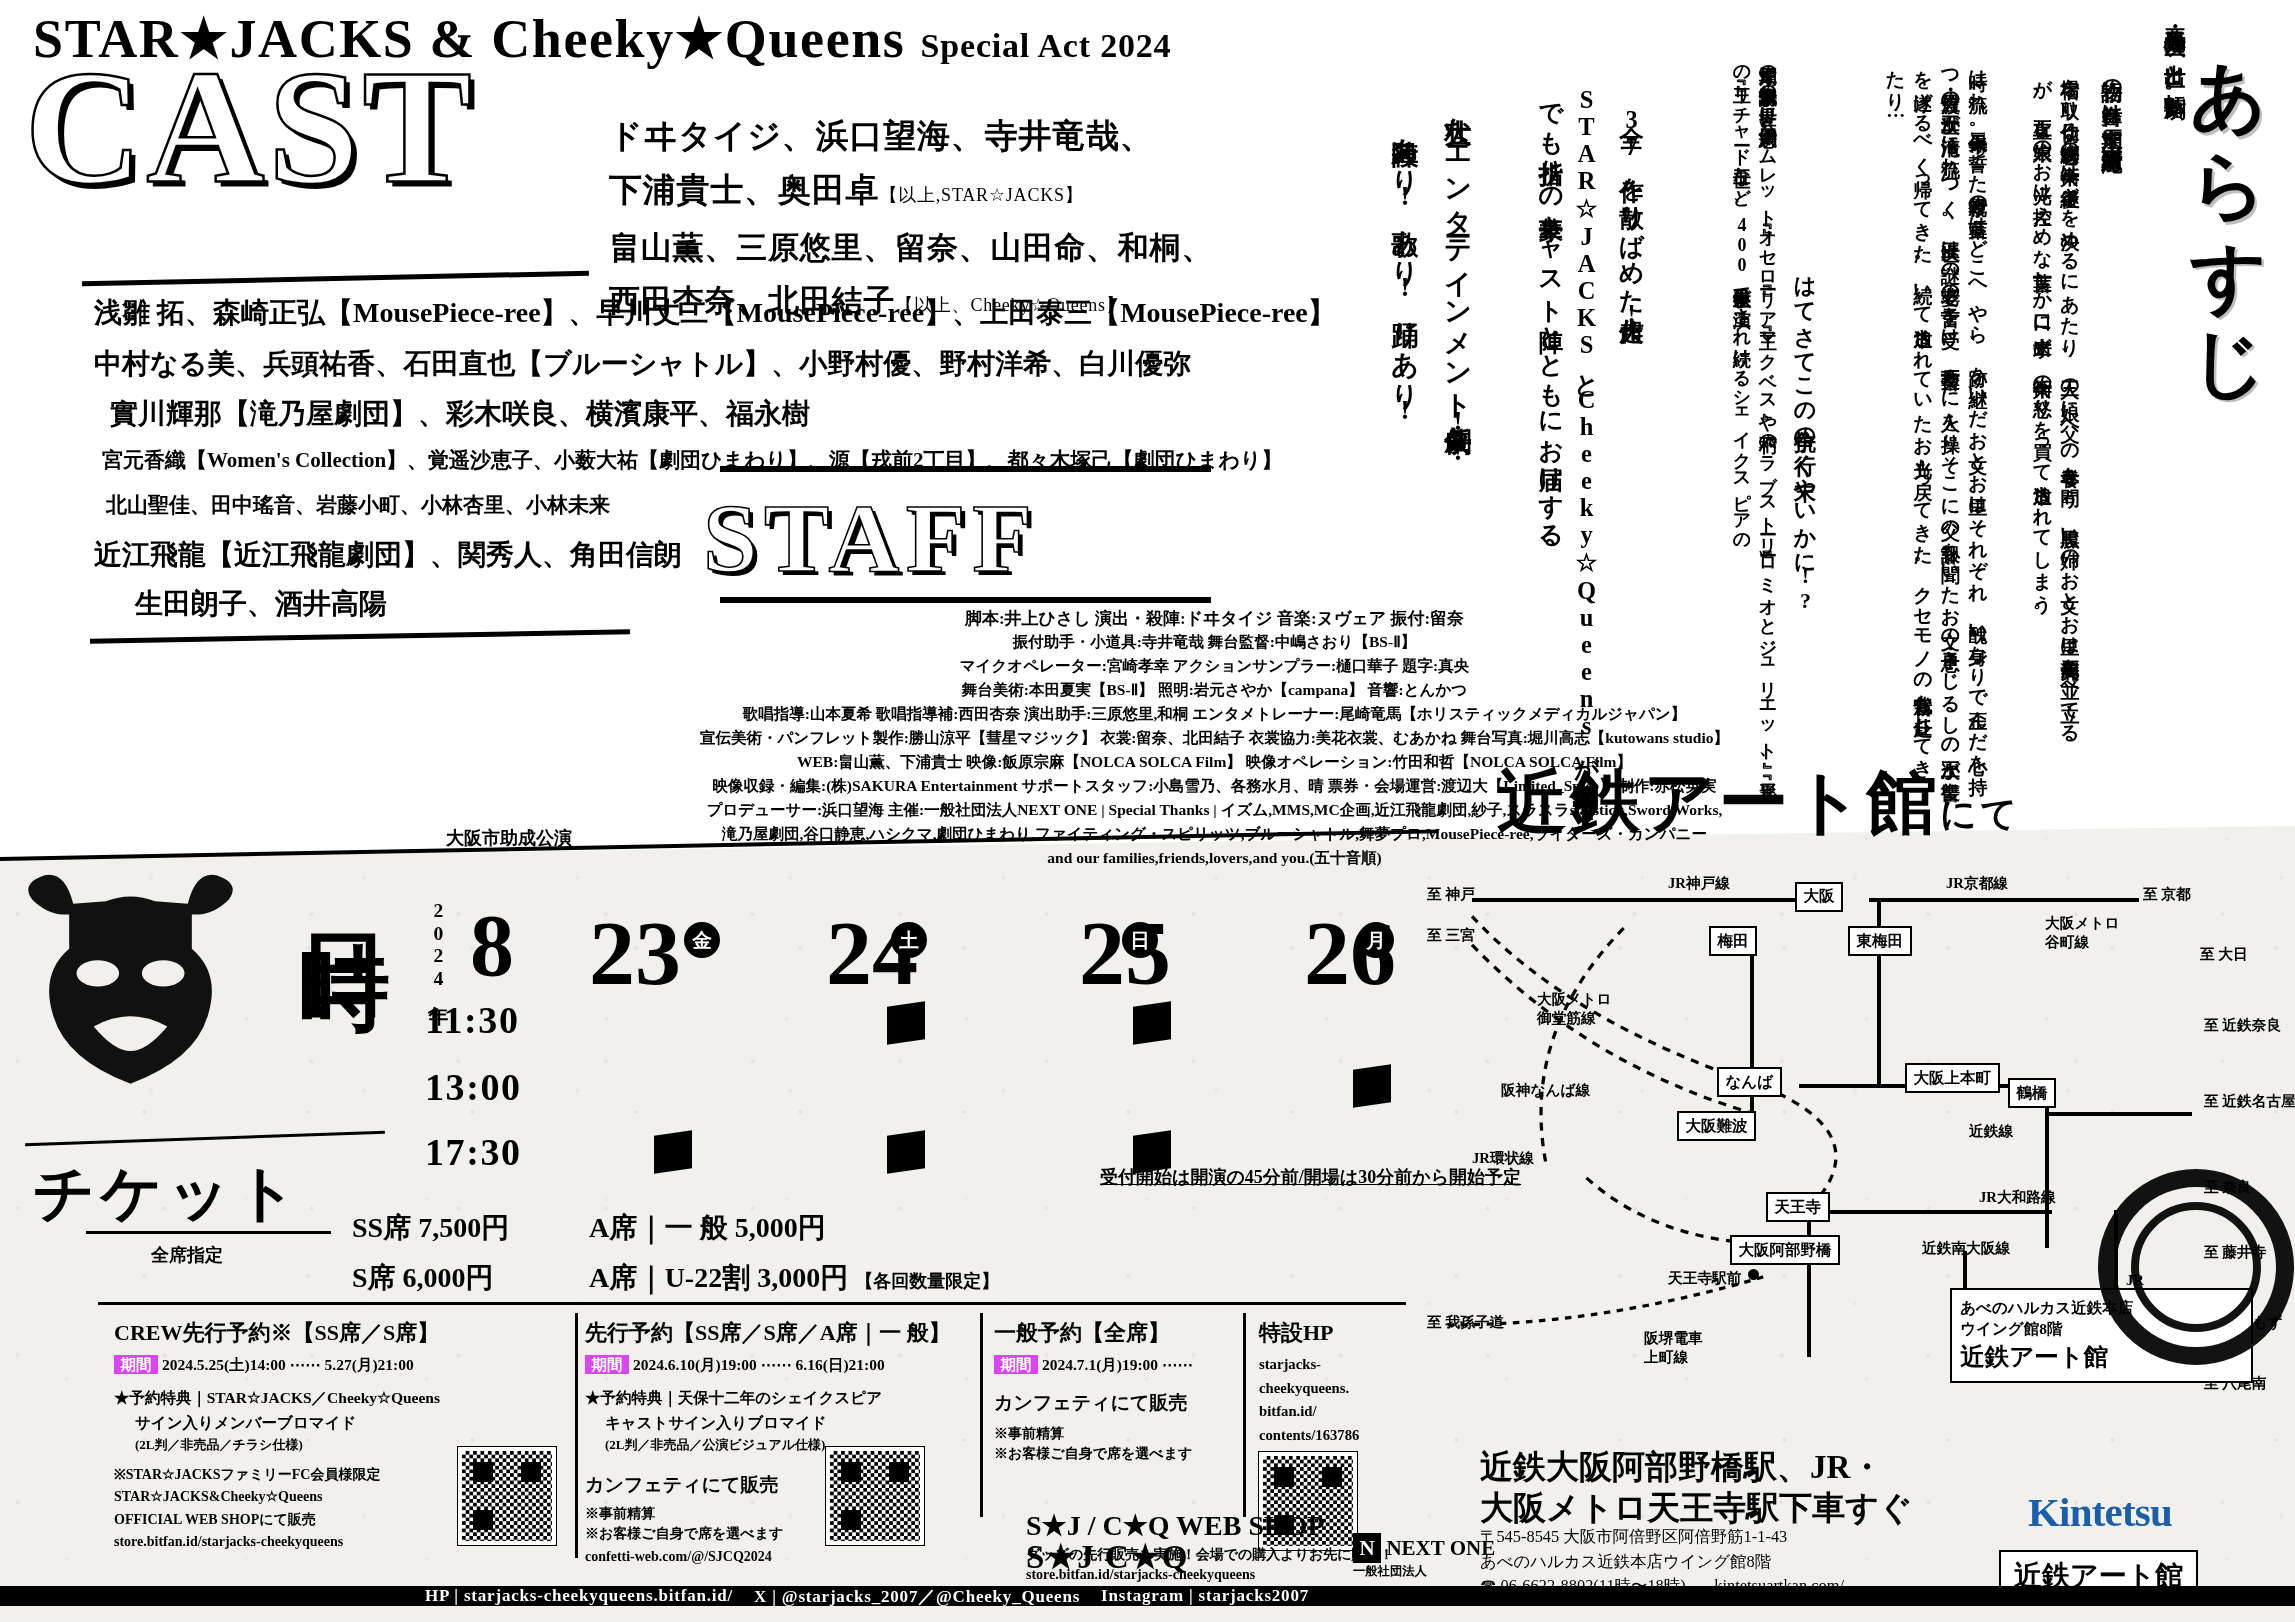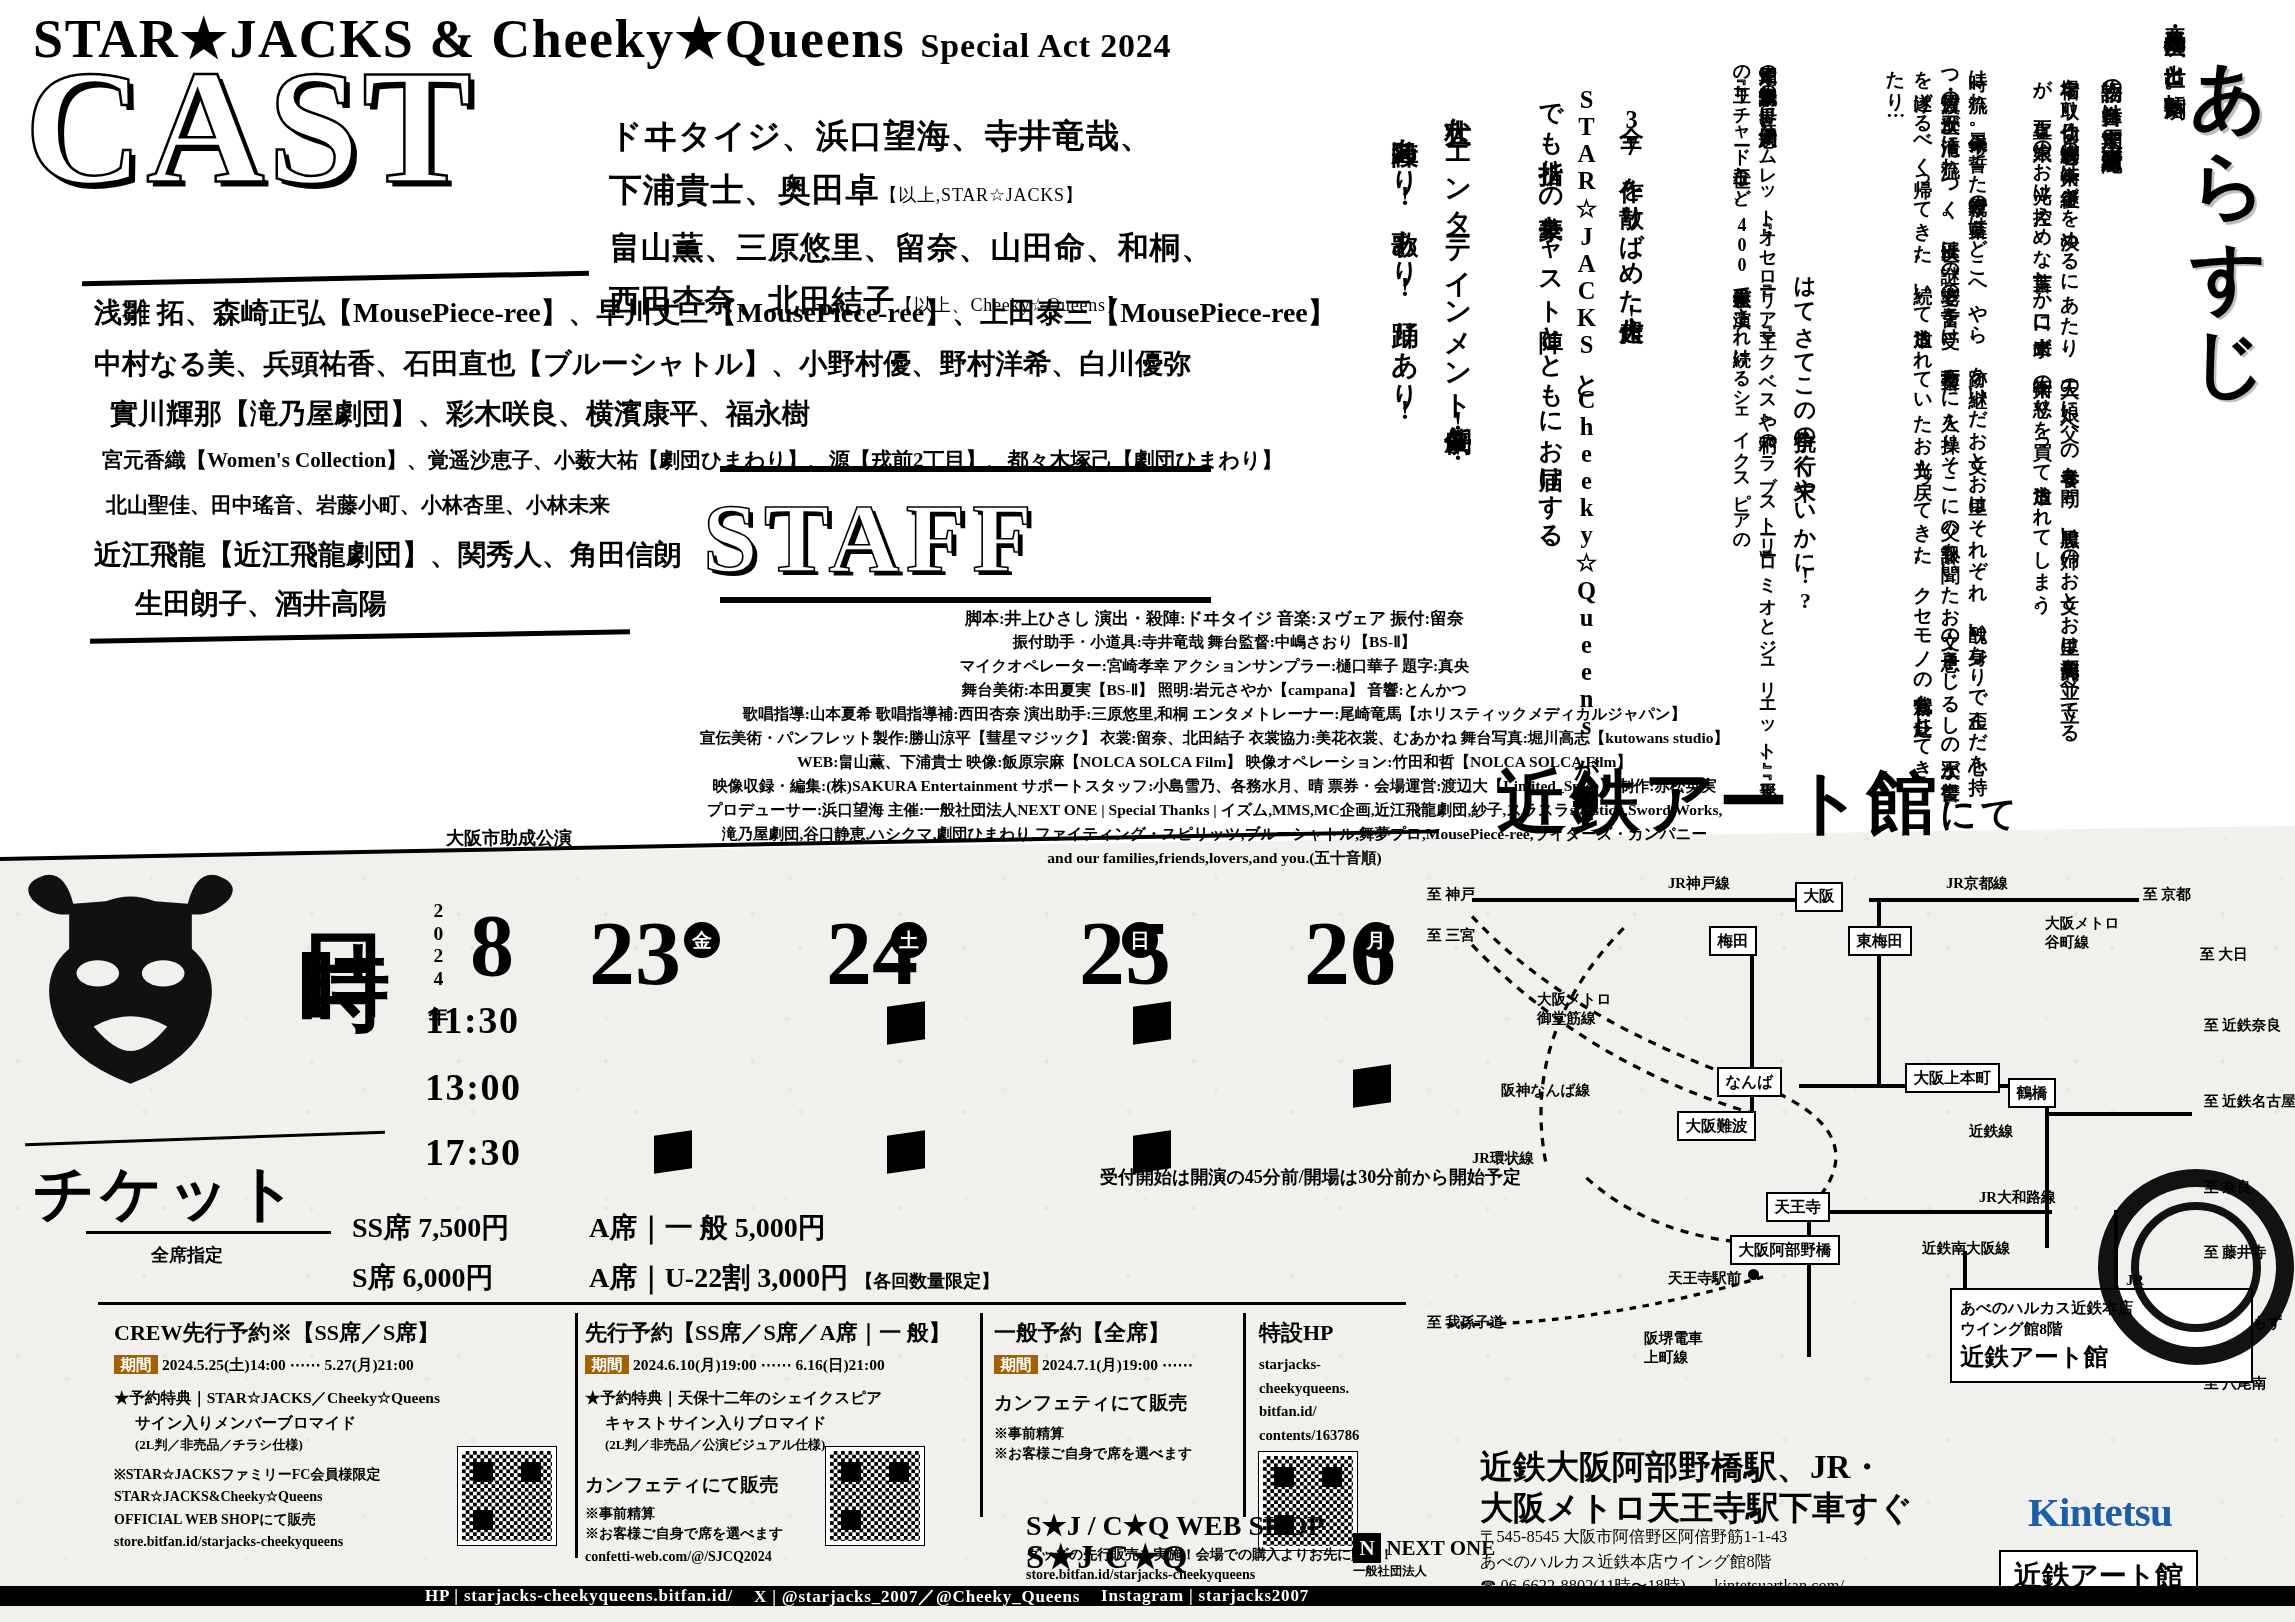--- a/index.html
+++ b/index.html
@@ -113,32 +113,32 @@
     font-size:88px; font-weight:bold;
   }
   .day-num{ position:absolute; font-size:92px; font-weight:bold; top:900px;}
   .day-wk{
     position:absolute; top:922px; width:36px; height:36px; border-radius:50%;
     background:#000; color:#fff; font-size:19.6px; font-weight:bold;
     display:flex; align-items:center; justify-content:center;
   }
   .time-label{ position:absolute; left:425px; font-size:38px; font-weight:bold; letter-spacing:1.6px;}
   .showdot{ position:absolute; width:38px; height:38px; background:#000; transform:skewY(-8deg); }
-  #recep-note{ position:absolute; left:1100px; top:1165px; font-size:18px; font-weight:600; }
+  #recep-note{ position:absolute; left:1100px; top:1165px; font-size:18px; font-weight:600;text-decoration:underline; }
 
   
   #ticket-word{
     position:absolute; left:33px; top:1153px;
     font-size:61px; font-weight:bold; letter-spacing:4.9px;
   }
   .price-row{ position:absolute; font-size:28px; font-weight:bold; white-space:nowrap;}
   .price-sm{ font-size:18px; font-weight:600;text-align:center; }
   .sec-title{ position:absolute; font-size:22px; font-weight:bold; white-space:nowrap; }
   .sec-body{ position:absolute; font-size:15.5px; line-height:1.6; font-weight:600; }
-  .tag{ background:#a16207; color:#fff; padding:0.8px 6.5px; }
+  .tag{ background:#d946ef; color:#fff; padding:0.8px 6.5px; }
 
   .qr{ position:absolute; background:
       repeating-conic-gradient(#000 0 25%, #fff 0 50%);
       background-size: 7.4px 7.4px; border:4.9px solid #fff; outline:1.6px solid #000;}
   .qr::after{
     content:""; position:absolute; inset:12%;
     background:
       linear-gradient(#000,#000) 0 0/30% 30% no-repeat,
       linear-gradient(#000,#000) 100% 0/30% 30% no-repeat,
       linear-gradient(#000,#000) 0 100%/30% 30% no-repeat;

